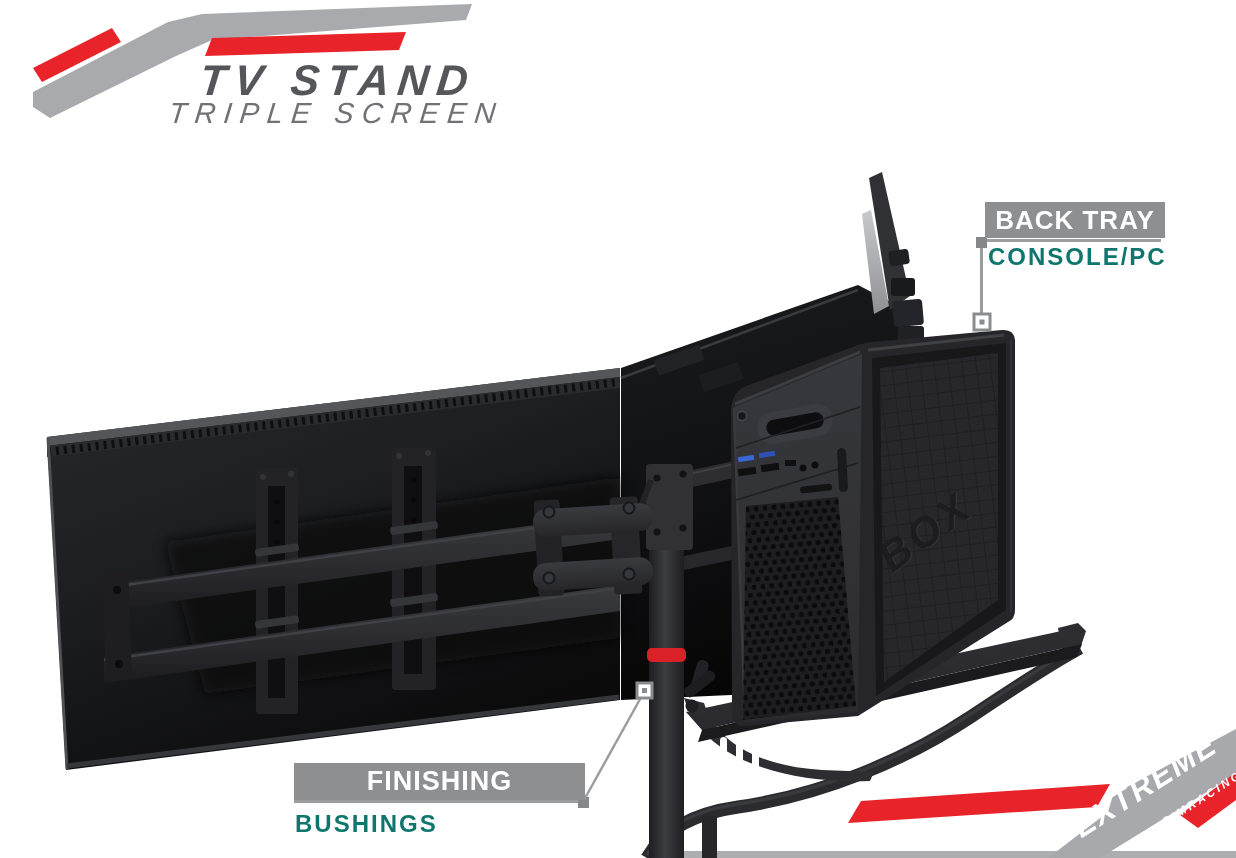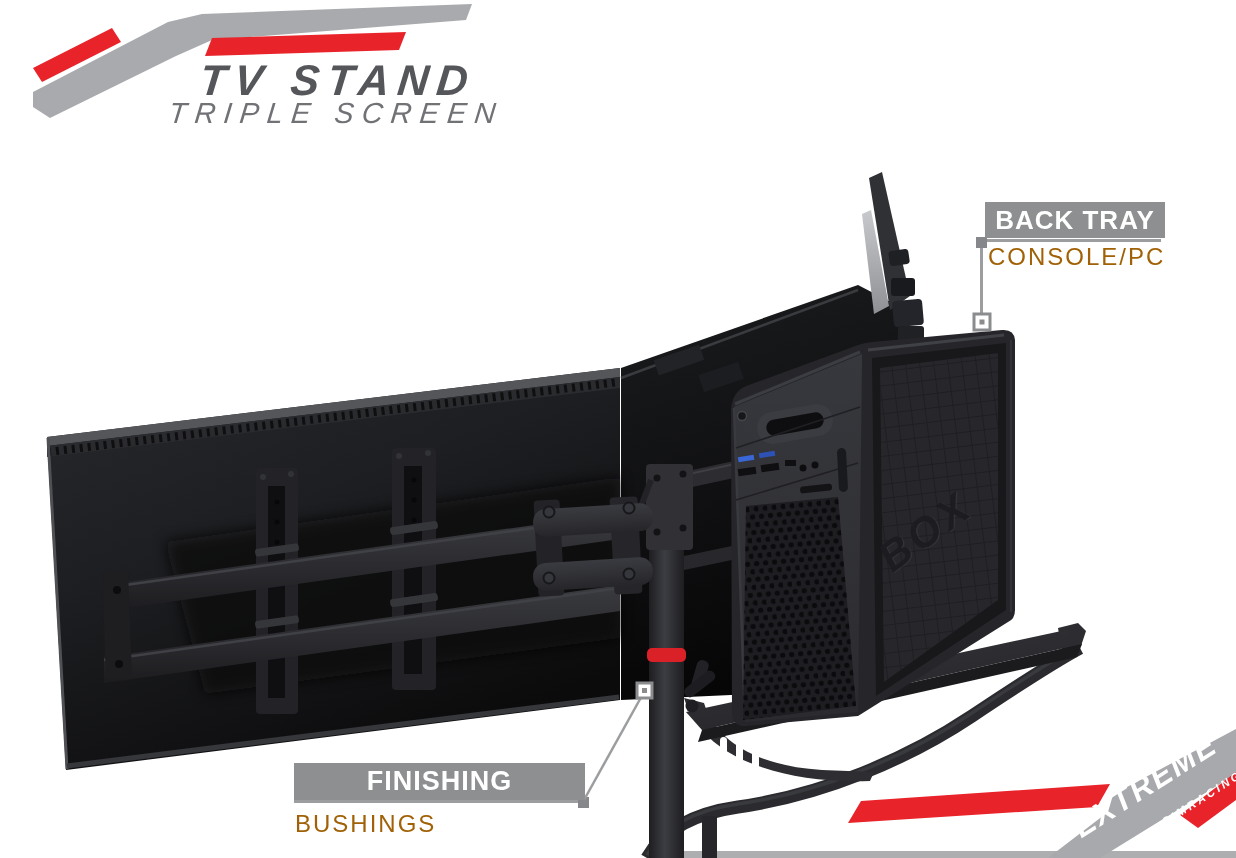--- a/index.html
+++ b/index.html
@@ -11,21 +11,21 @@
   .logo-title{left:200px;top:56px;font-size:43px;font-weight:bold;font-style:italic;
 
               color:#55565a;letter-spacing:8px;transform:skewX(-6deg);white-space:nowrap;}
   .logo-subtitle{left:169px;top:97px;font-size:29px;font-style:italic;color:#717276;
               letter-spacing:8px;transform:skewX(-6deg);white-space:nowrap;}
   
   .callout-box{background:#8d8f91;color:#ffffff;font-weight:bold;display:flex;
                align-items:center;justify-content:center;white-space:nowrap;}
   .bt-box{left:985px;top:202px;width:180px;height:36px;font-size:26px;letter-spacing:1px;}
   .fin-box{left:294px;top:763px;width:291px;height:37px;font-size:27px;letter-spacing:1px;text-align:center;}
-  .callout-sub{color:#a16207;font-weight:normal;white-space:nowrap;}
+  .callout-sub{color:#0f766e;font-weight:bold;white-space:nowrap;}
   .bt-sub{left:988px;top:243px;font-size:24px;letter-spacing:2px;}
   .fin-sub{left:295px;top:810px;font-size:24px;letter-spacing:2px;line-height:27px;}
   
   .brand-extreme{left:1076px;top:812px;font-size:31px;font-weight:bold;font-style:italic;
                  color:#ffffff;letter-spacing:2px;transform:rotate(-32.5deg);
                  transform-origin:left center;white-space:nowrap;}
   .brand-sim{left:1163px;top:817px;font-size:11.5px;font-weight:bold;font-style:italic;
              color:#ffffff;letter-spacing:3px;transform:rotate(-32.5deg);
              transform-origin:left center;white-space:nowrap;}
   

